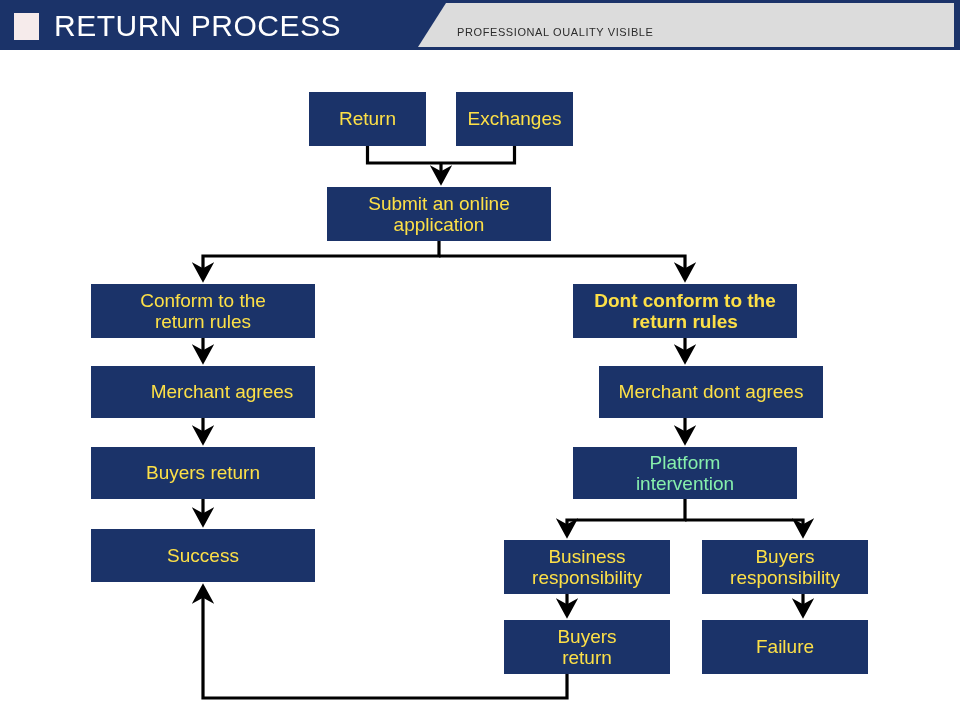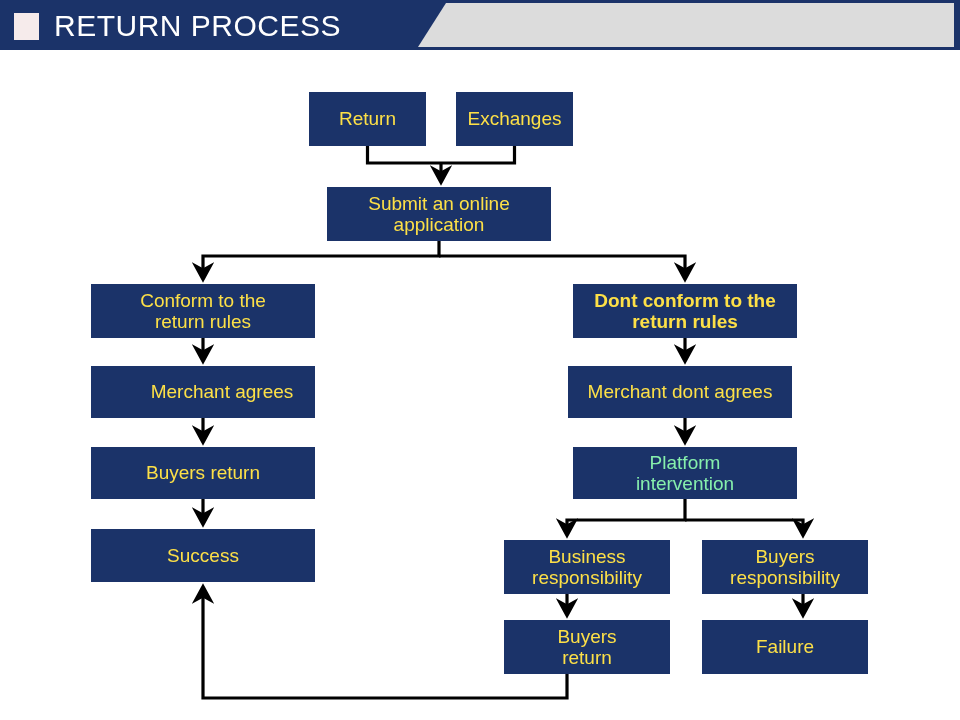--- a/index.html
+++ b/index.html
@@ -110,20 +110,21 @@
 </head>
 <body>
 
 <div id="page">
 
   <div id="header">
     <div id="header-blue-band"></div>
     <div id="header-grey-panel"></div>
     <div id="header-accent-square"></div>
     <div id="header-title">RETURN PROCESS</div>
+    <div id="header-subtitle">PROFESSIONAL OUALITY VISIBLE</div>
   </div>
 
   <div id="flow">
 
     <svg id="connectors" viewBox="0 0 960 670">
       <defs>
         <marker id="arrow" viewBox="0 0 12 12" refX="9" refY="6" markerWidth="7" markerHeight="7" orient="auto-start-reverse">
           <path d="M 0 0 L 11 6 L 0 12 L 3.2 6 z" fill="#000000"></path>
         </marker>
       </defs>
@@ -155,21 +156,21 @@
     <div id="nodes-layer">
         <div class="node" style="left: 309px; top: 42px; width: 117px; height: 54px;">Return</div>
         <div class="node" style="left: 456px; top: 42px; width: 117px; height: 54px;">Exchanges</div>
         <div class="node" style="left: 327px; top: 137px; width: 224px; height: 54px;">Submit an online
 application</div>
         <div class="node" style="left: 91px; top: 234px; width: 224px; height: 54px;">Conform to the
 return rules</div>
         <div class="node" style="left: 573px; top: 234px; width: 224px; height: 54px; font-weight: bold;">Dont conform to the
 return rules</div>
         <div class="node" style="left: 91px; top: 316px; width: 224px; height: 52px; padding-left: 44px;">Merchant agrees</div>
-        <div class="node" style="left: 568px; top: 316px; width: 224px; height: 52px;">Merchant dont agrees</div>
+        <div class="node" style="left: 599px; top: 316px; width: 224px; height: 52px;">Merchant dont agrees</div>
         <div class="node" style="left: 91px; top: 397px; width: 224px; height: 52px;">Buyers return</div>
         <div class="node accent" style="left: 573px; top: 397px; width: 224px; height: 52px;">Platform
 intervention</div>
         <div class="node" style="left: 91px; top: 479px; width: 224px; height: 53px;">Success</div>
         <div class="node" style="left: 504px; top: 490px; width: 166px; height: 54px;">Business
 responsibility</div>
         <div class="node" style="left: 702px; top: 490px; width: 166px; height: 54px;">Buyers
 responsibility</div>
         <div class="node" style="left: 504px; top: 570px; width: 166px; height: 54px;">Buyers
 return</div>

